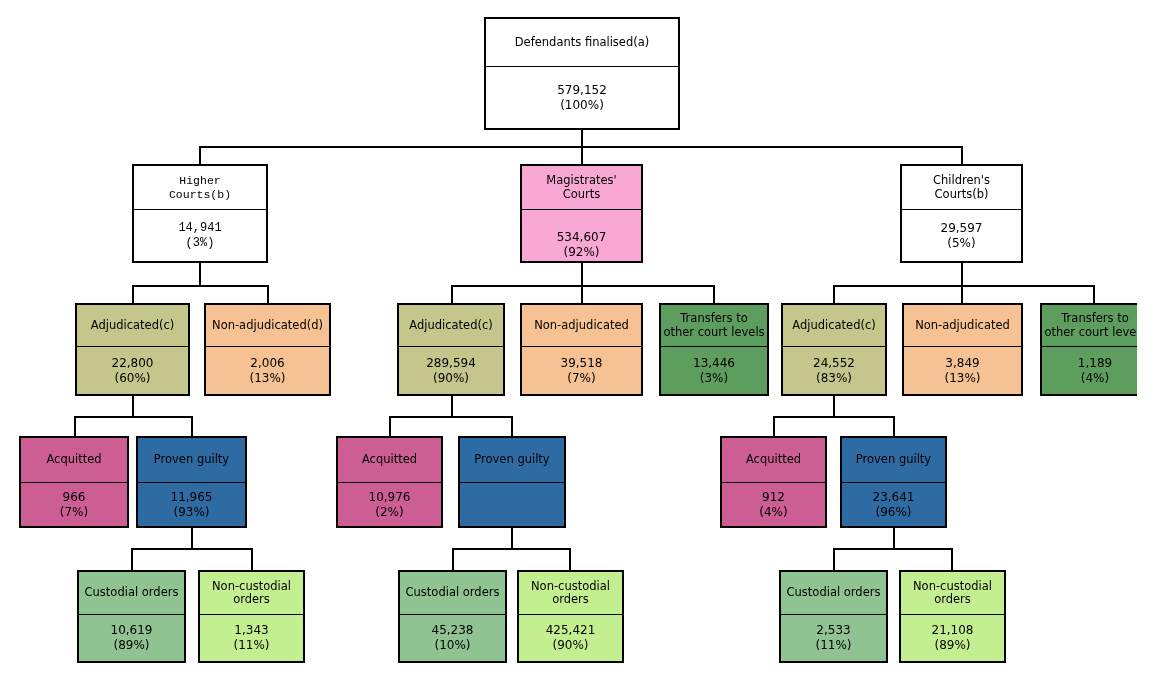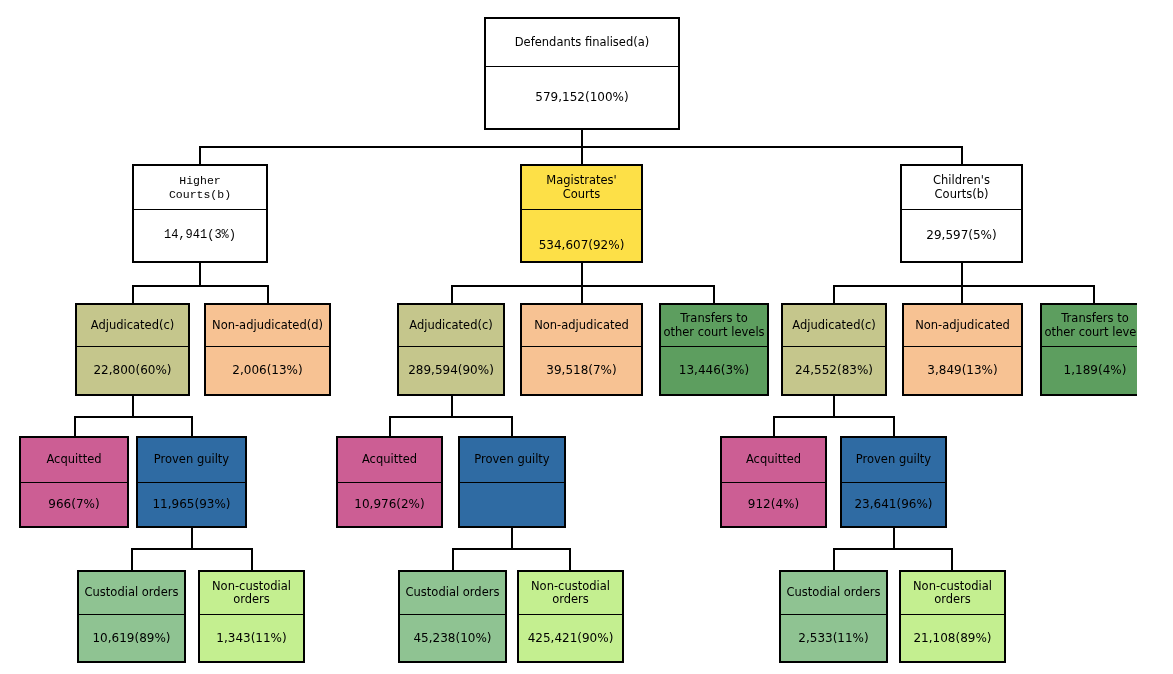--- a/index.html
+++ b/index.html
@@ -35,21 +35,21 @@
     line-height: 1.15;
     padding: 1px 2px;
     font-size: 11.5px;
     color: #000000;
     white-space: pre-line;
   }
   .node .body {
     box-sizing: border-box;
     flex: 1;
     display: flex;
-    flex-direction: row;
+    flex-direction: column;
     align-items: center;
     justify-content: center;
     text-align: center;
     line-height: 1.25;
     font-size: 12px;
     color: #000000;
     padding: 1px 2px;
   }
   .node .body .pct { font-size: 12px; }
 
@@ -130,21 +130,21 @@
 
   <div class="node" style="left:132px; top:164px; width:136px; height:99px; background:#ffffff;font-family:Liberation Mono, monospace;">
     <div class="title" style="height:44px;">Higher
 Courts(b)</div>
     <div class="body">
       <div>14,941</div>
       <div class="pct">(3%)</div>
     </div>
   </div>
 
-  <div class="node" style="left:520px; top:164px; width:123px; height:99px; background:#fde047;gap:19px;">
+  <div class="node" style="left:520px; top:164px; width:123px; height:99px; background:#f9a8d4;gap:19px;">
     <div class="title" style="height:44px;">Magistrates'
 Courts</div>
     <div class="body">
       <div>534,607</div>
       <div class="pct">(92%)</div>
     </div>
   </div>
 
   <div class="node" style="left:900px; top:164px; width:123px; height:99px; background:#ffffff;">
     <div class="title" style="height:44px;">Children's

